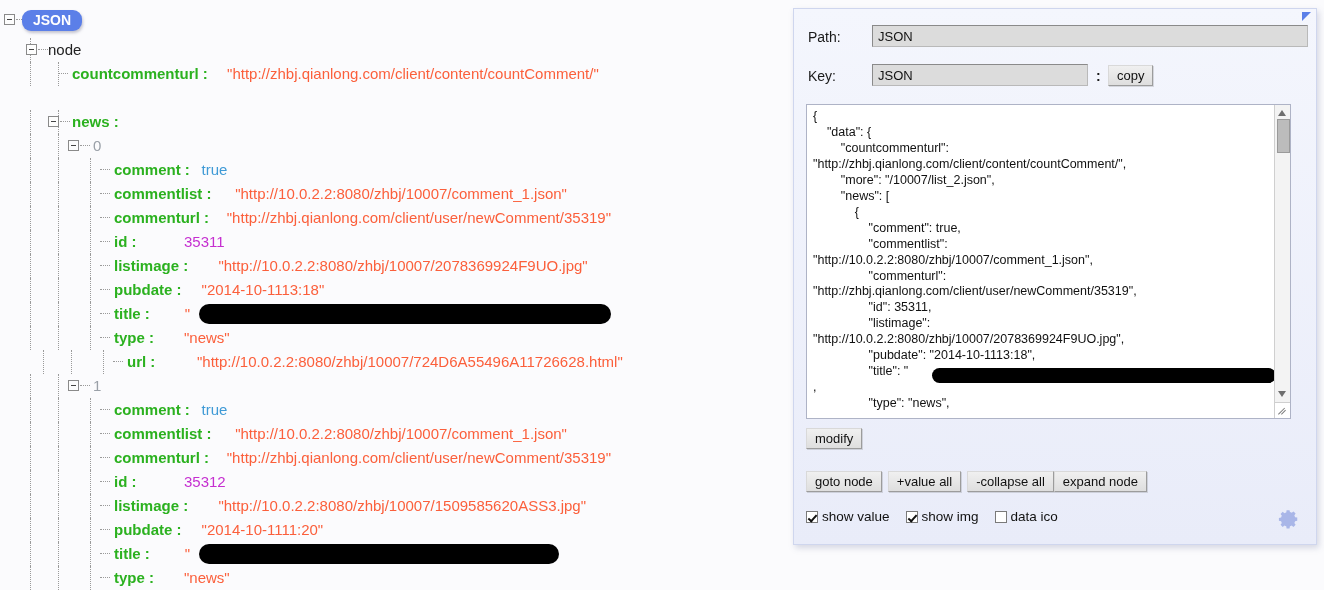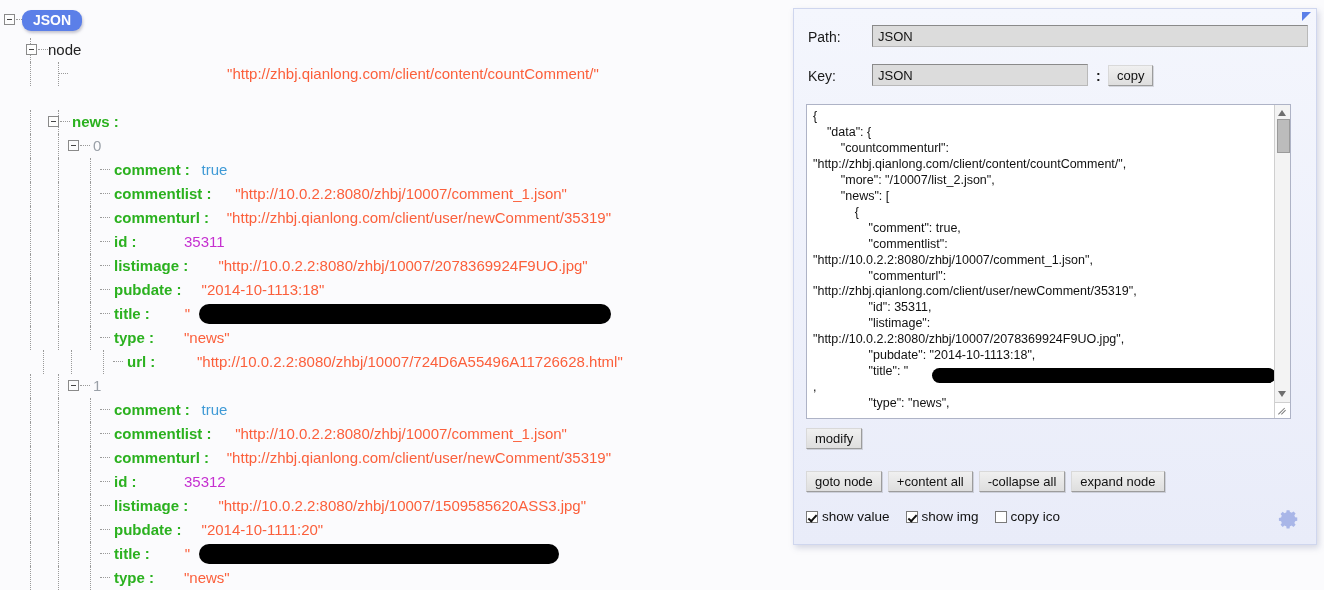--- a/index.html
+++ b/index.html
@@ -171,20 +171,21 @@
     <div class="row" style="position: absolute; left: 0px; top: 38px; width: 790px;">
       <div class="guide" style="left: 30px; height: 24px;"></div>
       <div class="toggle" style="left: 26px;"></div>
       <div class="dash" style="left: 38px;"></div>
       <span class="nodename" style="left: 48px;">node</span>
     </div>
     <div class="row" style="position: absolute; left: 0px; top: 62px; width: 790px;">
       <div class="guide" style="left: 30px; height: 24px;"></div>
       <div class="guide" style="left: 58px; height: 24px;"></div>
       <div class="dash" style="left: 58px;"></div>
+      <span class="k" style="left: 72px;">countcommenturl :</span>
       <span class="v str" style="left: 227.1px;">"http://zhbj.qianlong.com/client/content/countComment/"</span>
     </div>
     <div class="row" style="position: absolute; left: 0px; top: 110px; width: 790px;">
       <div class="guide" style="left: 30px; height: 24px;"></div>
       <div class="guide" style="left: 58px; height: 24px;"></div>
       <div class="toggle" style="left: 48px;"></div>
       <div class="dash" style="left: 60px;"></div>
       <span class="k" style="left: 72px;">news :</span>
     </div>
     <div class="row" style="position: absolute; left: 0px; top: 134px; width: 790px;">
@@ -385,21 +386,21 @@
       <div class="sb-arrow" id="sb-down"></div>
     </div>
     <div id="resize-grip">
       <i style="left:3px;top:11px;width:9px;transform:rotate(-45deg);"></i>
       <i style="left:6px;top:11px;width:6px;transform:rotate(-45deg);"></i>
     </div>
   </div>
 
   <button class="btn" style="position:absolute;left:12px;top:419px;">modify</button>
 
-  <div id="action-buttons" style="position:absolute;left:12px;top:462px;"><button class="btn" style="margin-right: 6px;">goto node</button><button class="btn" style="margin-right: 6px;">+content all</button><button class="btn" style="margin-right: 6px;">-collapse all</button><button class="btn" style="margin-right: 6px;">expand node</button></div>
-
-  <div id="opts"><label><span class="cb on"></span><span>show value</span></label><label><span class="cb on"></span><span>show img</span></label><label><span class="cb"></span><span>copy ico</span></label></div>
+  <div id="action-buttons" style="position:absolute;left:12px;top:462px;"><button class="btn" style="margin-right: 6px;">goto node</button><button class="btn" style="margin-right: 6px;">+value all</button><button class="btn" style="">-collapse all</button><button class="btn" style="margin-right: 6px;">expand node</button></div>
+
+  <div id="opts"><label><span class="cb on"></span><span>show value</span></label><label><span class="cb on"></span><span>show img</span></label><label><span class="cb"></span><span>data ico</span></label></div>
 
   <svg id="gear" viewBox="0 0 24 24">
     <path fill="#a9b6e8" d="M12 8.3a3.7 3.7 0 1 0 0 7.4 3.7 3.7 0 0 0 0-7.4zm0 5.6a1.9 1.9 0 1 1 0-3.8 1.9 1.9 0 0 1 0 3.8z"></path>
     <path fill="#a9b6e8" d="M21 13.6v-3.2l-2.4-.4a6.9 6.9 0 0 0-.8-1.9l1.4-2-2.3-2.3-2 1.4a6.9 6.9 0 0 0-1.9-.8L12.6 2.4h-3.2l-.4 2.4a6.9 6.9 0 0 0-1.9.8l-2-1.4L2.8 6.5l1.4 2a6.9 6.9 0 0 0-.8 1.9L1 10.8v3.2l2.4.4c.2.7.5 1.3.8 1.9l-1.4 2 2.3 2.3 2-1.4c.6.4 1.2.6 1.9.8l.4 2.4h3.2l.4-2.4c.7-.2 1.3-.5 1.9-.8l2 1.4 2.3-2.3-1.4-2c.4-.6.6-1.2.8-1.9l2.4-.4z"></path>
   </svg>
 </div>
 
 </body></html>

